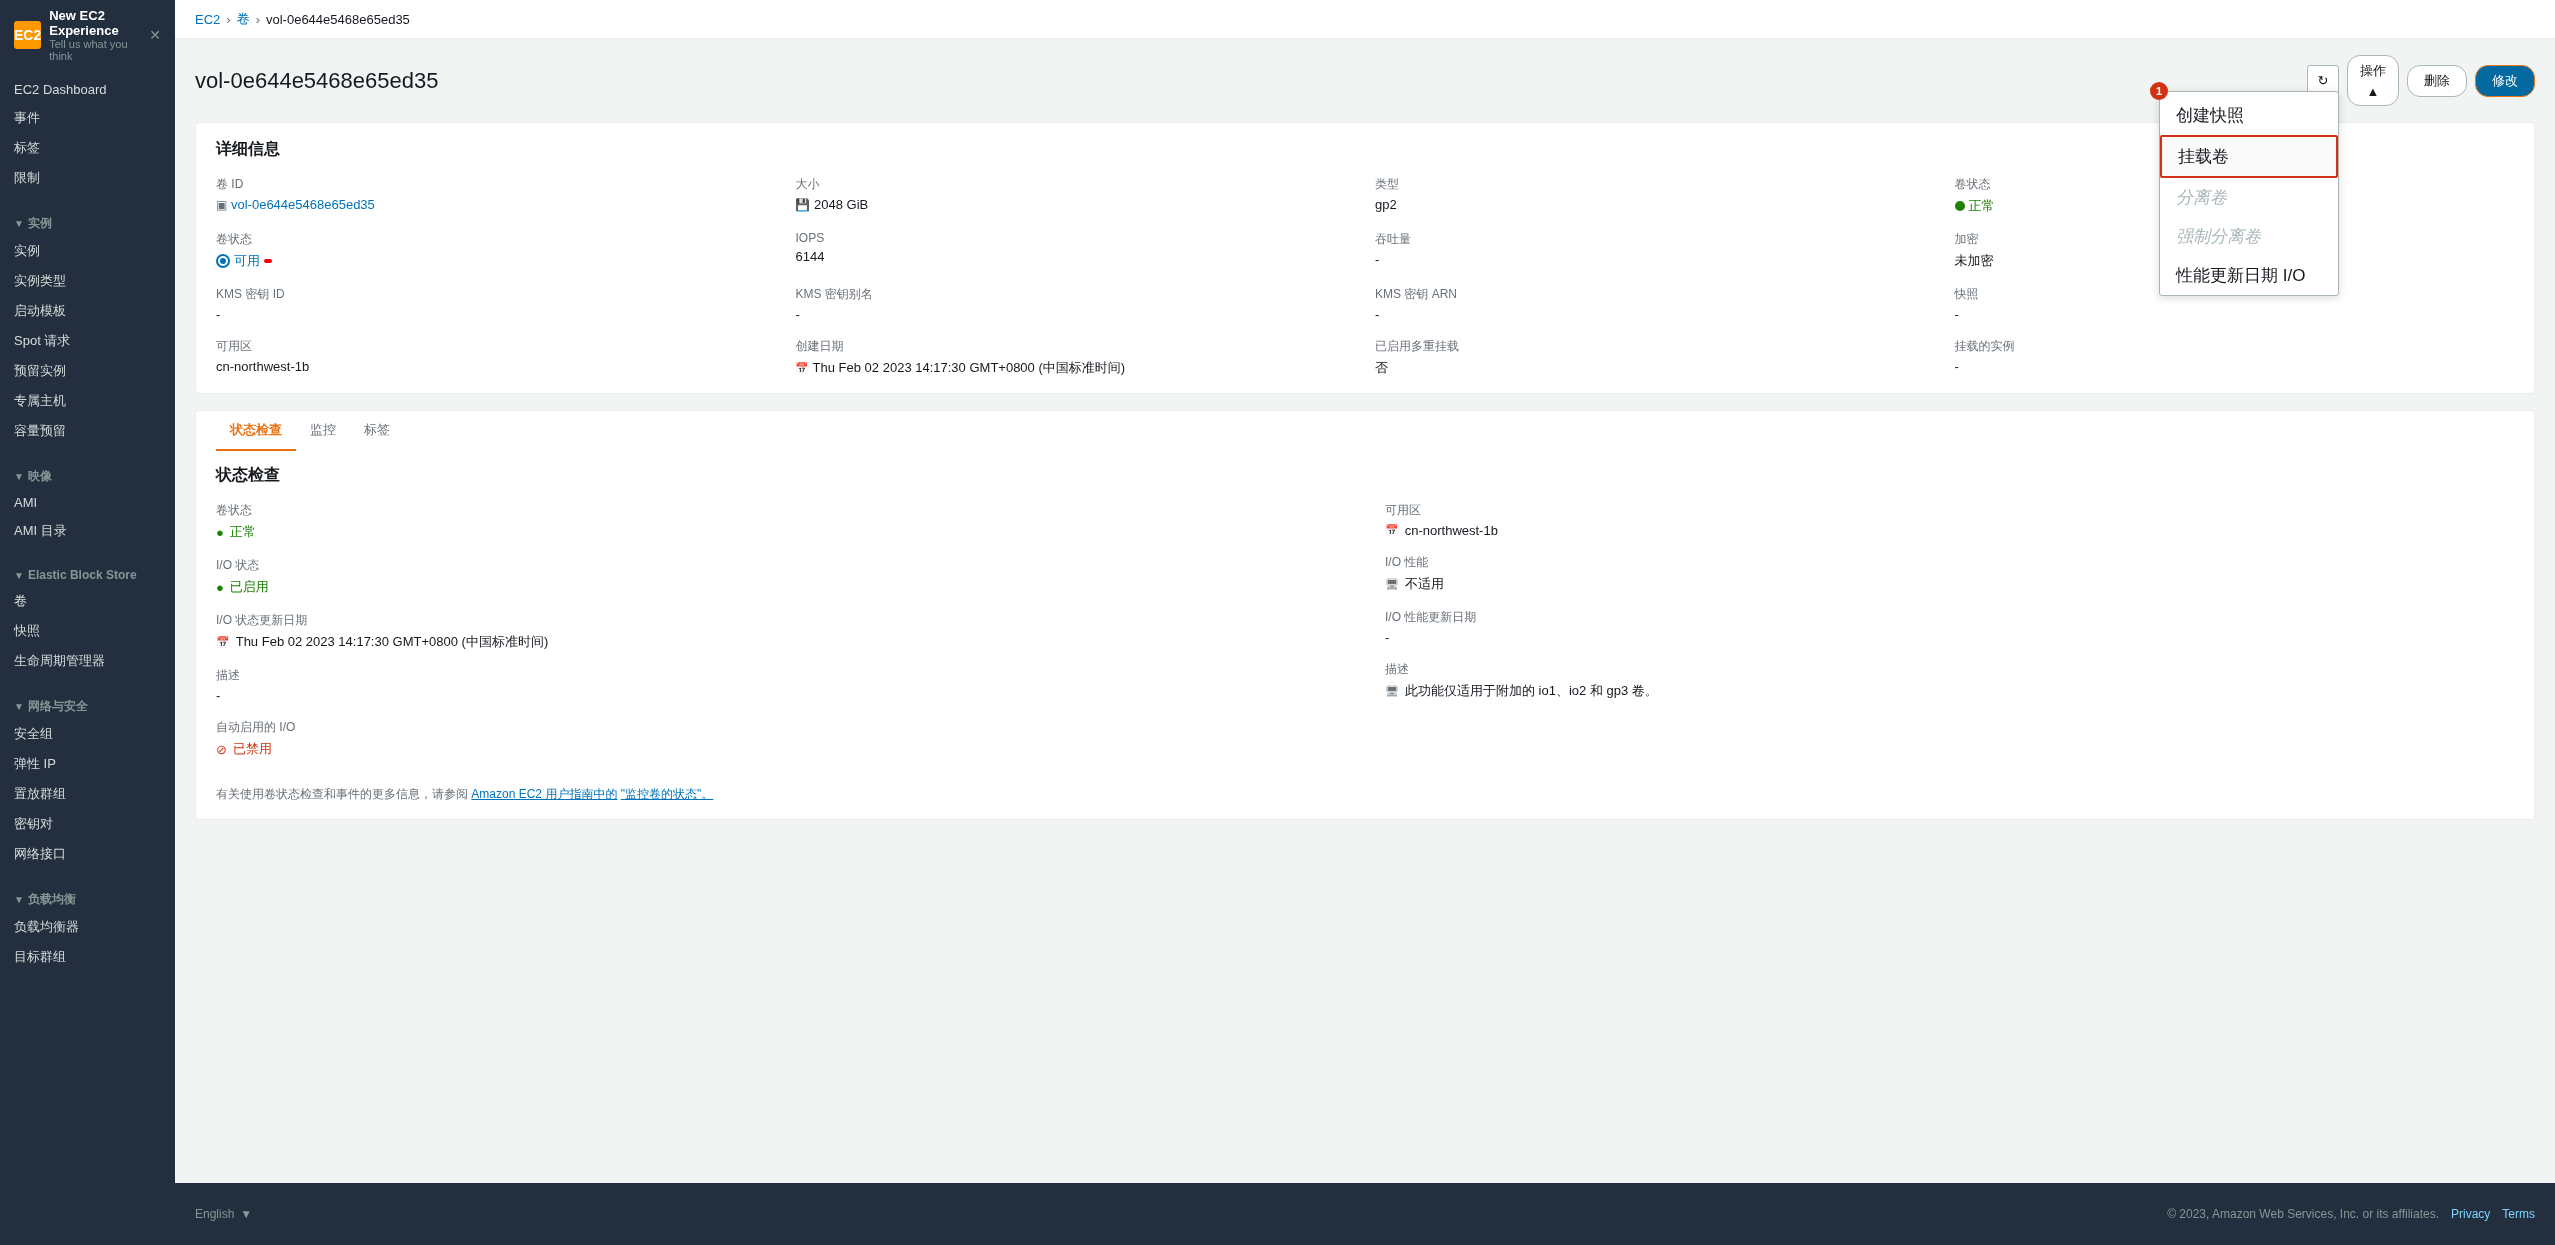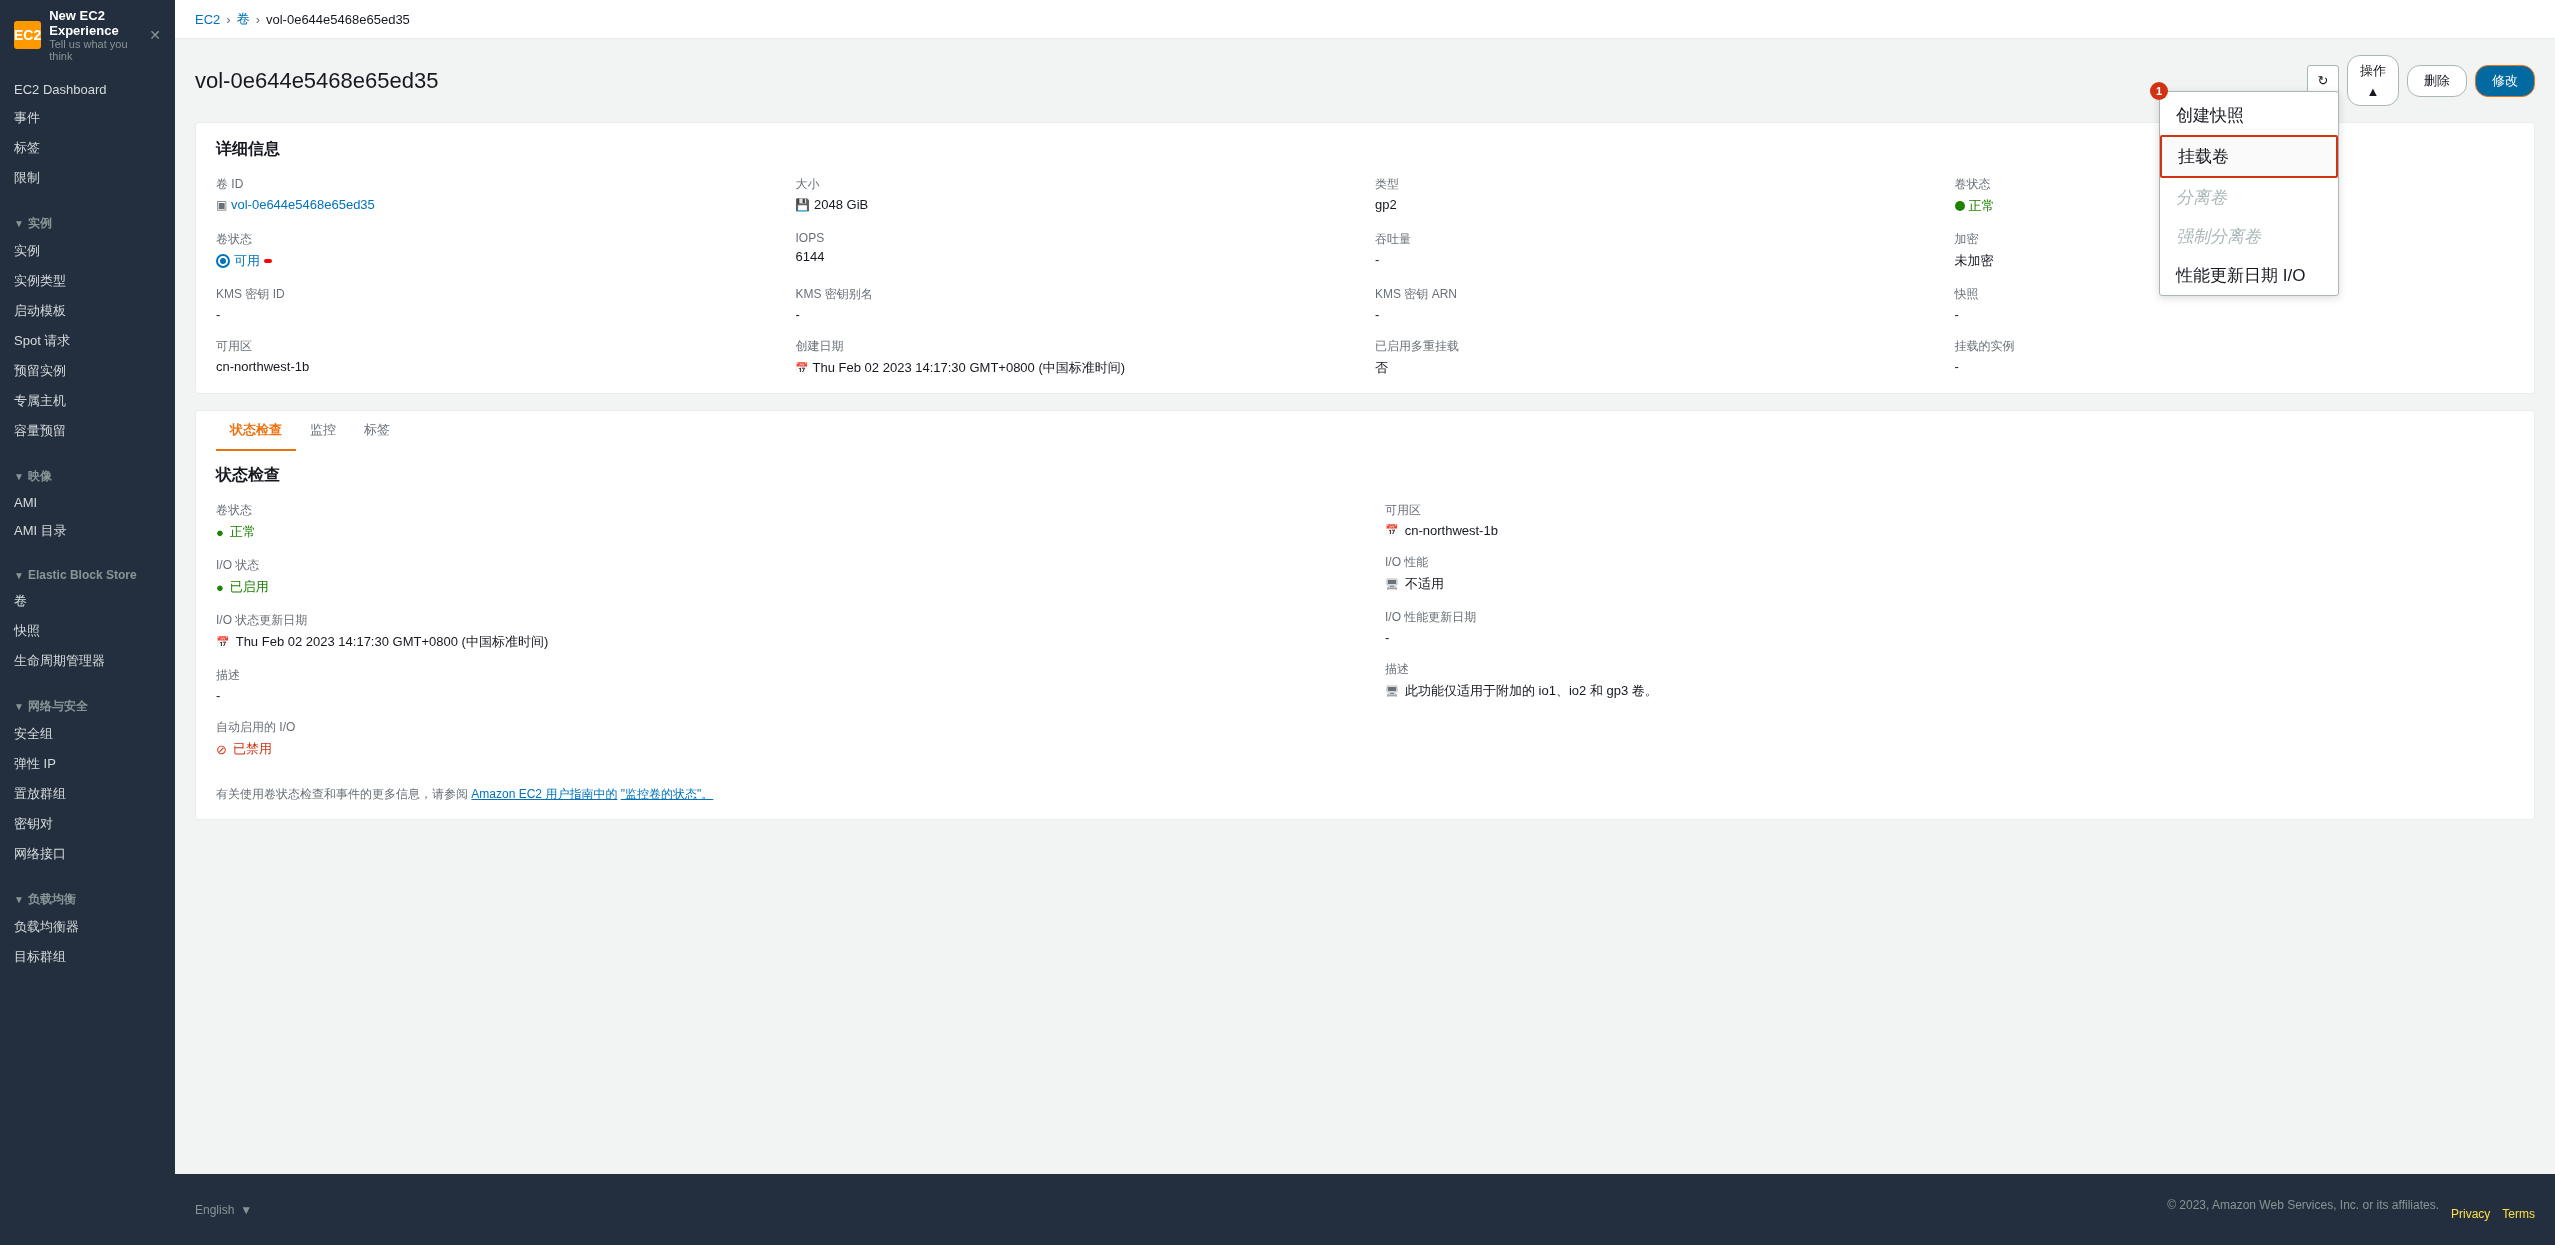--- a/index.html
+++ b/index.html
@@ -74,21 +74,21 @@
 
     
     .dropdown-menu { position: absolute; top: 36px; right: 60px; background: white; border: 1px solid #aab7b8; border-radius: 3px; box-shadow: 0 2px 8px rgba(0,0,0,0.15); z-index: 100; min-width: 180px; }
     .dropdown-item { padding: 8px 16px; cursor: pointer; font-size: 17px; color: #16191f; }
     .dropdown-item.disabled { color: #aab7b8; cursor: default; font-style: italic; }
 
     
     .footer { background: #232f3e; color: #879596; font-size: 12px; padding: 24px 20px; display: flex; justify-content: space-between; align-items: center; flex-shrink: 0; }
     .footer-left { display: flex; align-items: center; gap: 6px; cursor: pointer; }
     .footer-right { display: flex; gap: 12px; }
-    .footer-right a { color: #fde047; text-decoration: none; margin-top: 9px; }
+    .footer-right a { color: #7dd3fc; text-decoration: none; }
 
     
     ::-webkit-scrollbar { width: 6px; }
     ::-webkit-scrollbar-track { background: #f2f3f3; }
     ::-webkit-scrollbar-thumb { background: #aab7b8; border-radius: 3px; }
 
     .info-text { font-size: 12px; color: #687078; margin-top: 12px; }
     .info-text a { color: #0073bb; }
   </style>
 </head>

